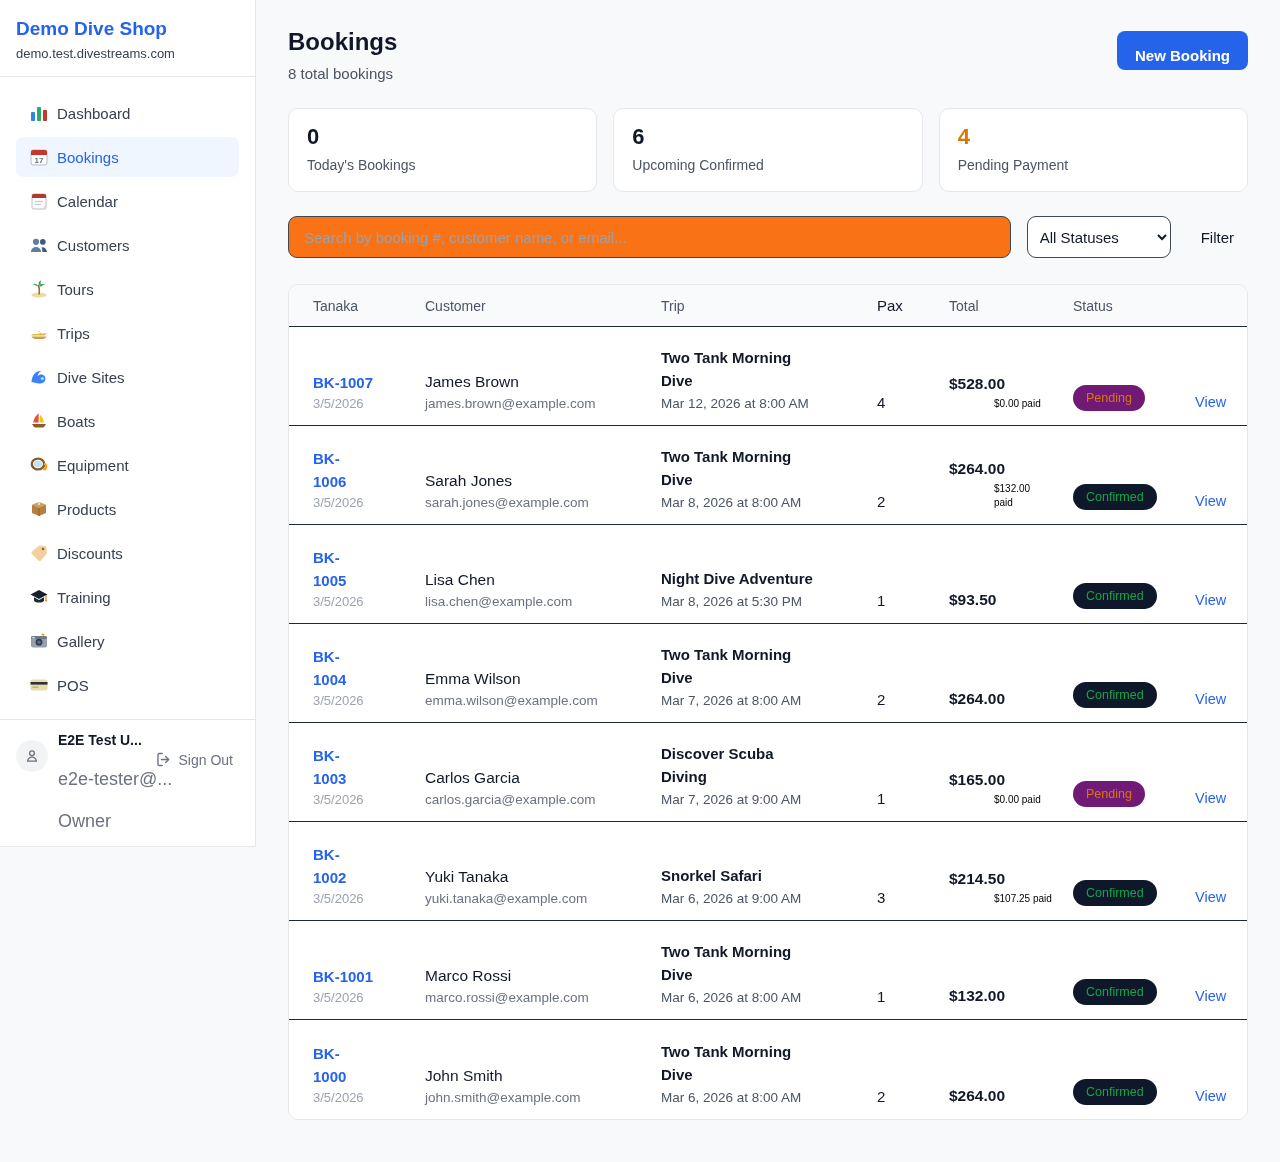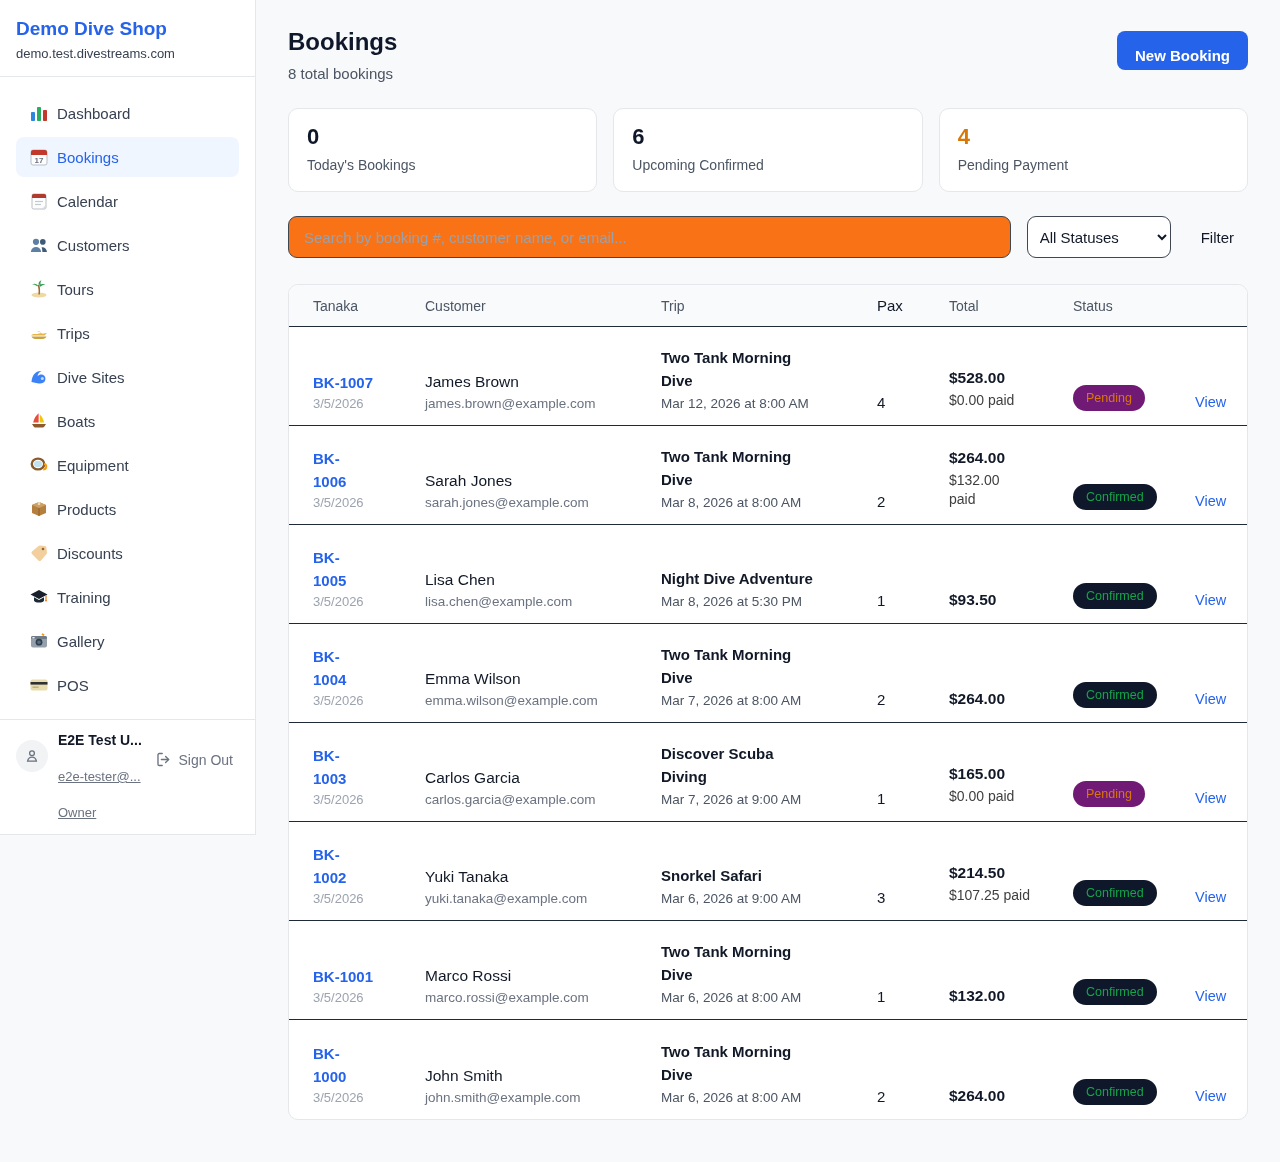--- a/index.html
+++ b/index.html
@@ -14,21 +14,21 @@
   .brand-domain { font-size:13px; color:#374151; margin-top:6px; }
   nav { padding:16px 16px 10px; flex:1; }
   .nav-item { display:flex; align-items:center; gap:8px; height:40px; padding:0 13px; border-radius:8px; font-size:15px; color:#374151; margin-bottom:4px; cursor:pointer; }
   .nav-item.active { background:#eff6ff; color:#2563eb; }
   .nav-icon { width:20px; height:20px; display:inline-flex; flex:none; }
   .nav-icon svg { width:20px; height:20px; }
   .user-box { border-top:1px solid #e5e7eb; padding:12px 16px 14px; display:flex; align-items:flex-start; gap:10px; }
   .avatar { width:32px; height:32px; border-radius:50%; background:#f1f3f5; display:flex; align-items:center; justify-content:center; margin-top:8px; flex:none; }
   .user-meta { min-width:0; }
   .user-name { font-weight:700; font-size:14px; color:#111827; white-space:nowrap;text-align:right; }
-  .user-email, .user-role { font-size:13px; color:#6b7280; margin-top:21px; white-space:nowrap;text-decoration:underline; }
+  .user-email, .user-role { font-size:18px; color:#6b7280; margin-top:21px; white-space:nowrap; }
   .signout { display:flex; align-items:center; gap:7px; color:#6b7280; font-size:14px; margin-left:auto; margin-top:18px; background:none; border:none; cursor:pointer; font-family:inherit; white-space:nowrap; }
 
   
   main { flex:1; padding:28px 32px 32px; min-width:0; }
   .page-head { display:flex; justify-content:space-between; align-items:flex-start; margin-bottom:26px; }
   .page-title { font-size:24px; font-weight:700; color:#0f172a; margin:0 0 9px; }
   .page-subtitle { font-size:15px; color:#4b5563; }
   .btn-primary { background:#2563eb; color:#fff; font-size:15px; font-weight:700; padding:16px 18px; height:39px; border-radius:8px; border:none; cursor:pointer; font-family:inherit; margin-top:3px; }
 
   .stats { display:flex; gap:16px; margin-bottom:24px; }
@@ -56,21 +56,21 @@
   .c-status { width:122px; flex:none; }
   .c-view { width:30px; flex:none; white-space:nowrap; }
 
   .bk-link { color:#2563eb; font-size:15px; font-weight:700; text-decoration:none; cursor:pointer; white-space:pre-line; display:inline-block; line-height:1.55; }
   .bk-date { font-size:13px; color:#9ca3af; margin-top:2px; }
   .cust-name { font-size:15.5px; color:#111827; }
   .cust-email { font-size:13.5px; color:#6b7280; margin-top:5px; }
   .trip-name { font-size:15px; font-weight:700; color:#111827; max-width:158px; line-height:1.55; }
   .trip-date { font-size:13.5px; color:#4b5563; margin-top:4px; }
   .total-amt { font-size:15.5px; font-weight:700; color:#111827; }
-  .paid-amt { font-size:14px; color:#404040; margin-top:4px; white-space:pre-line; line-height:1.4; }
+  .paid-amt { font-size:10px; color:#000000; margin-top:4px; white-space:pre-line; line-height:1.4;margin-left:45px; }
   .paid-amt:empty { display:none; }
   .badge { display:inline-block; font-size:12.5px; padding:6px 13px; border-radius:999px; }
   .badge-pending { background:#701a75; color:#d97706;margin-top:40px; }
   .badge-confirmed { background:#0f172a; color:#16a34a; }
   .view-link { color:#2563eb; font-size:14.5px; text-decoration:none; cursor:pointer; }
 </style>
 </head>
 <body>
 
 <div class="layout">

